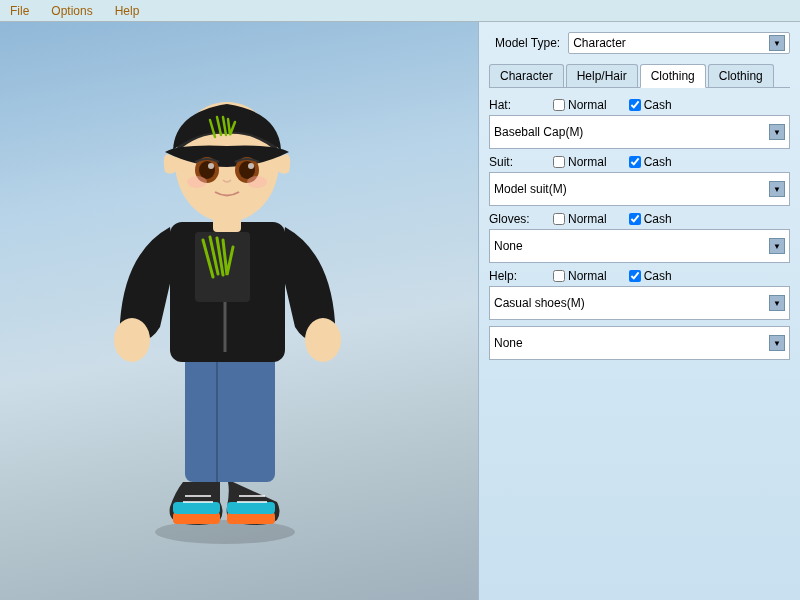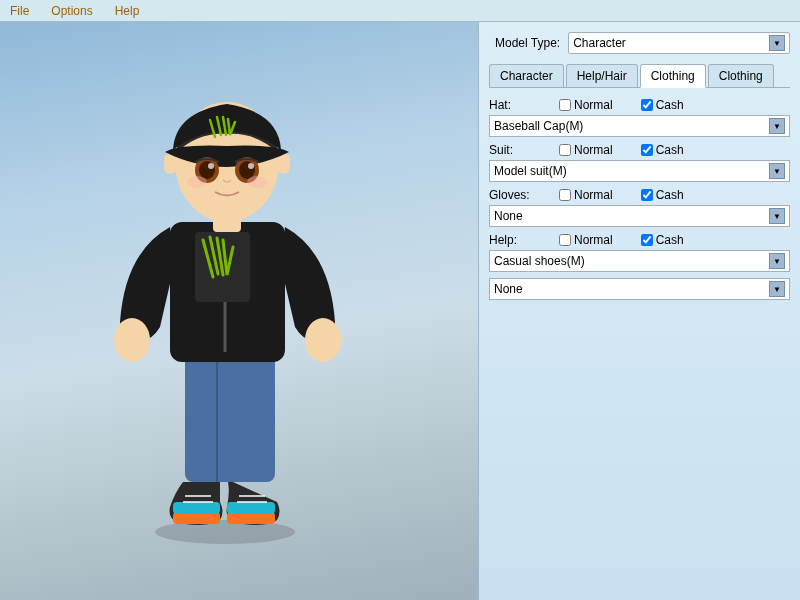--- a/index.html
+++ b/index.html
@@ -138,21 +138,21 @@
     }
 
     
     .clothing-item {
       margin-bottom: 6px;
     }
     .item-header {
       display: flex;
       align-items: center;
       margin-bottom: 3px;
-      gap: 20px;
+      gap: 14px;
     }
     .item-label {
       font-size: 12px;
       color: #000;
       min-width: 50px;
     }
     .checkbox-group {
       display: flex;
       align-items: center;
       gap: 3px;
@@ -162,21 +162,21 @@
       width: 12px;
       height: 12px;
       cursor: pointer;
     }
     .checkbox-label {
       font-size: 12px;
       color: #000;
     }
     .item-dropdown {
       width: 100%;
-      height: 22px;
+      height: 34px;
       background: white;
       border: 1px solid #a0b0c0;
       display: flex;
       align-items: center;
       justify-content: space-between;
       padding: 0 4px;
       cursor: pointer;
       font-size: 12px;
     }
     .item-dropdown-arrow {

